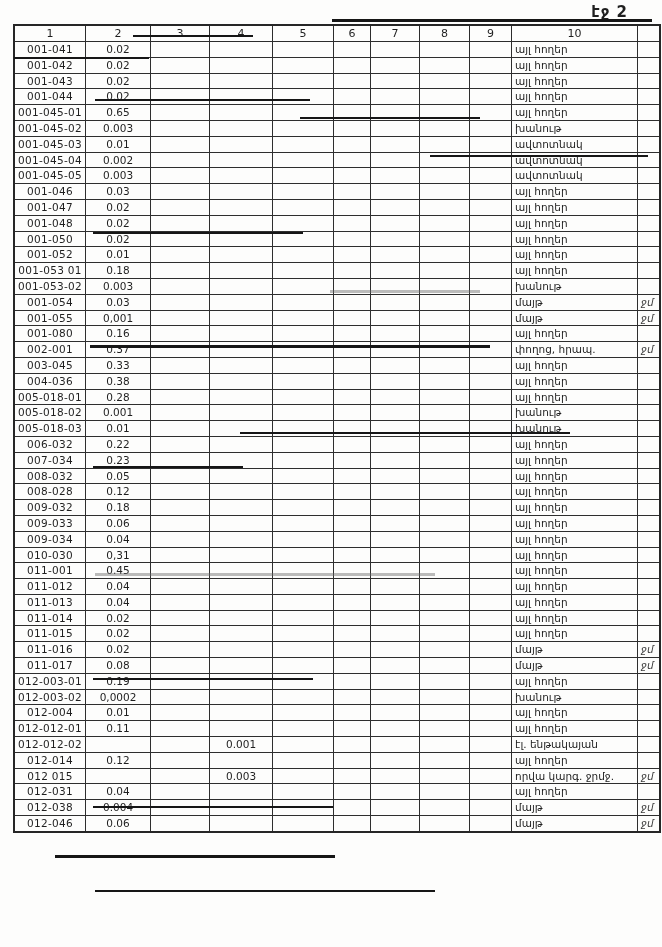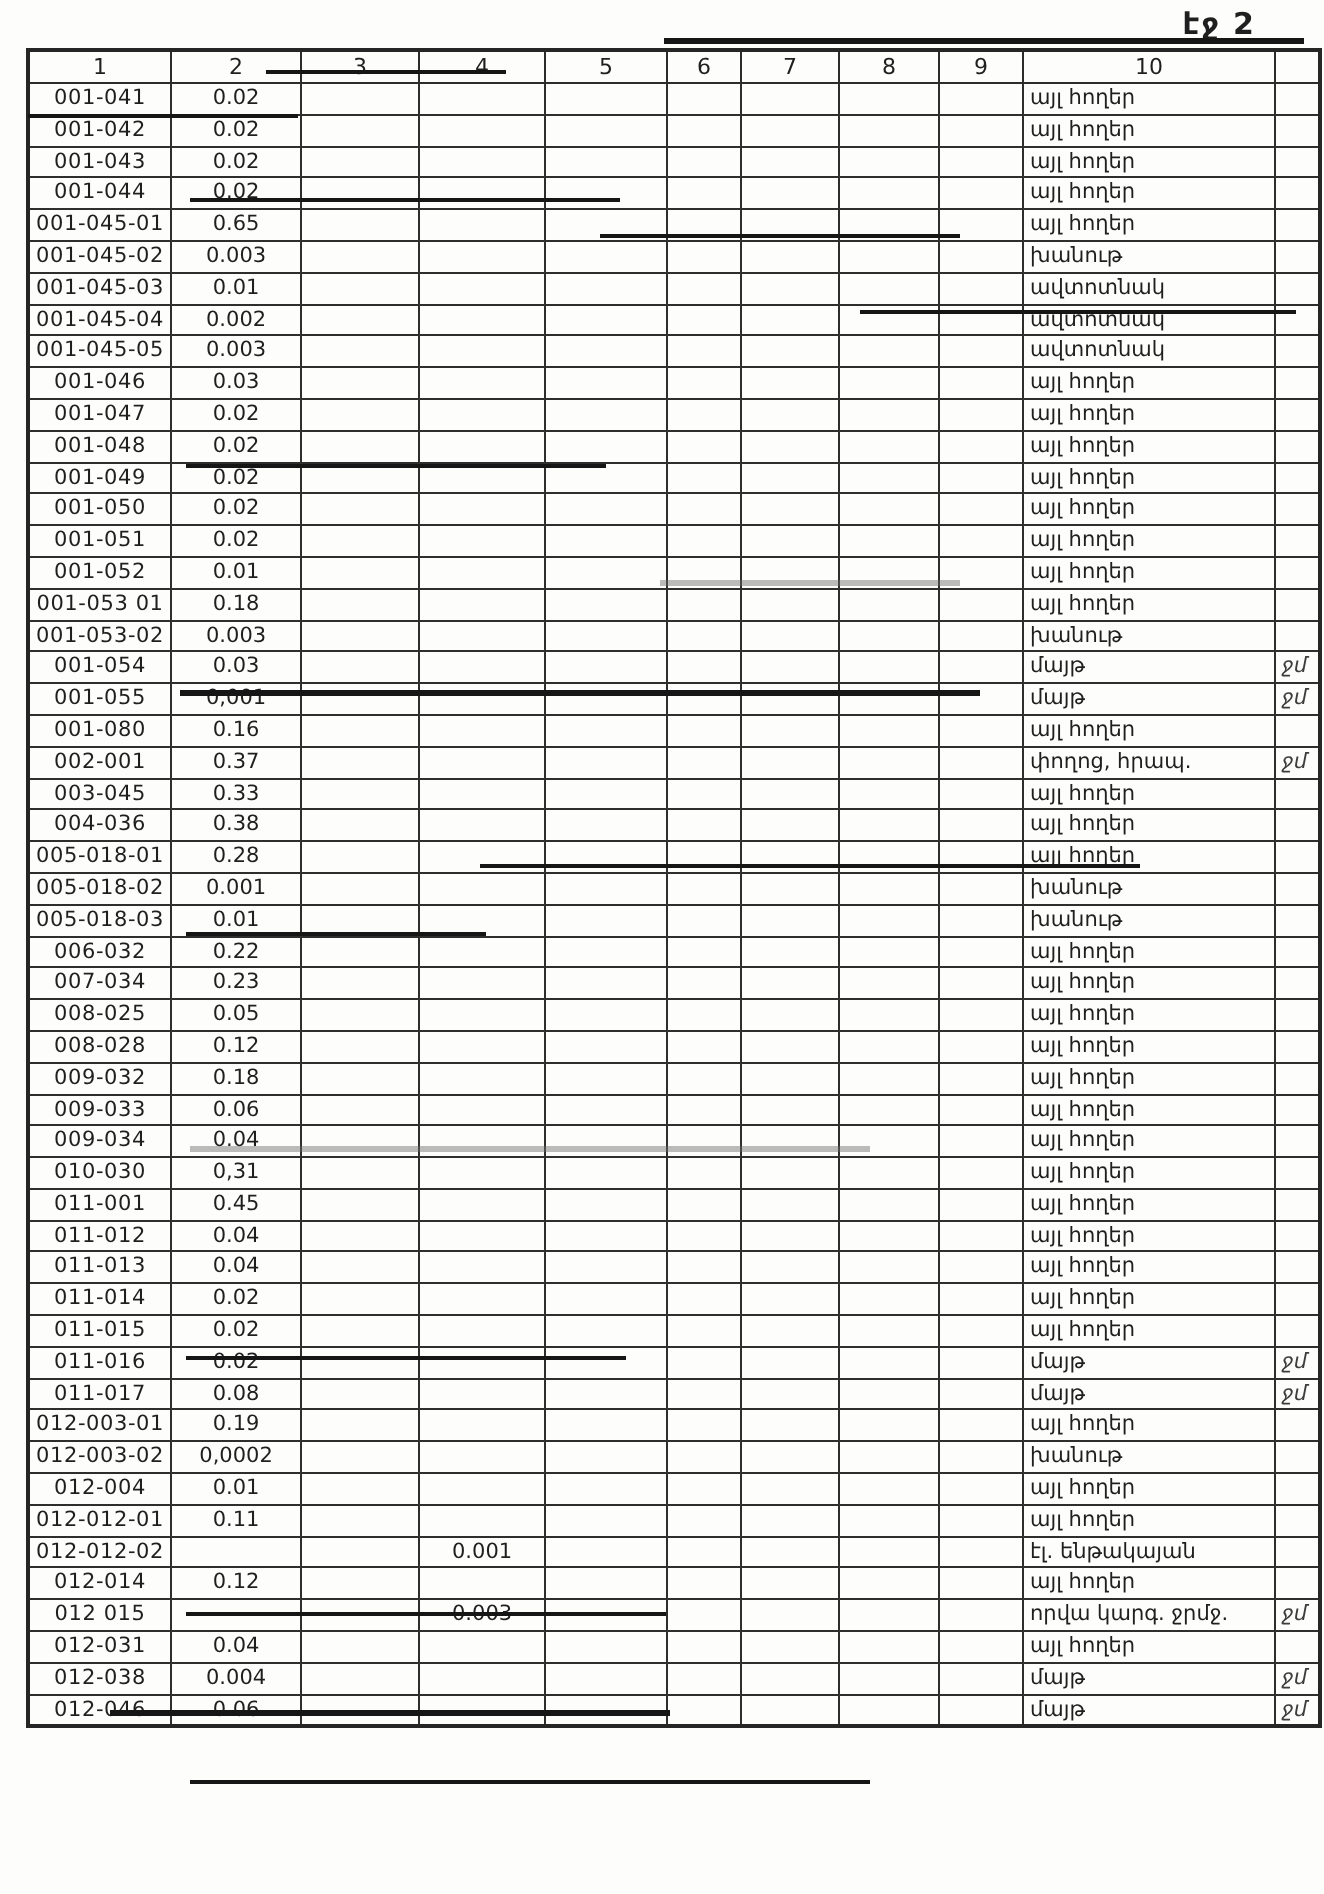--- a/index.html
+++ b/index.html
@@ -224,47 +224,21 @@
         <td class="num"></td>
         <td></td>
         <td></td>
         <td></td>
         <td></td>
         <td></td>
         <td class="use">այլ հողեր</td>
         <td class="note-cell"></td>
       </tr>
       <tr>
-        <td class="c1">001-049</td>
-        <td class="num">0.02</td>
-        <td></td>
-        <td class="num"></td>
-        <td></td>
-        <td></td>
-        <td></td>
-        <td></td>
-        <td></td>
-        <td class="use">այլ հողեր</td>
-        <td class="note-cell"></td>
-      </tr>
-      <tr>
         <td class="c1">001-050</td>
-        <td class="num">0.02</td>
-        <td></td>
-        <td class="num"></td>
-        <td></td>
-        <td></td>
-        <td></td>
-        <td></td>
-        <td></td>
-        <td class="use">այլ հողեր</td>
-        <td class="note-cell"></td>
-      </tr>
-      <tr>
-        <td class="c1">001-051</td>
         <td class="num">0.02</td>
         <td></td>
         <td class="num"></td>
         <td></td>
         <td></td>
         <td></td>
         <td></td>
         <td></td>
         <td class="use">այլ հողեր</td>
         <td class="note-cell"></td>
@@ -445,21 +419,21 @@
         <td class="num"></td>
         <td></td>
         <td></td>
         <td></td>
         <td></td>
         <td></td>
         <td class="use">այլ հողեր</td>
         <td class="note-cell"></td>
       </tr>
       <tr>
-        <td class="c1">008-025</td>
+        <td class="c1">008-032</td>
         <td class="num">0.05</td>
         <td></td>
         <td class="num"></td>
         <td></td>
         <td></td>
         <td></td>
         <td></td>
         <td></td>
         <td class="use">այլ հողեր</td>
         <td class="note-cell"></td>

